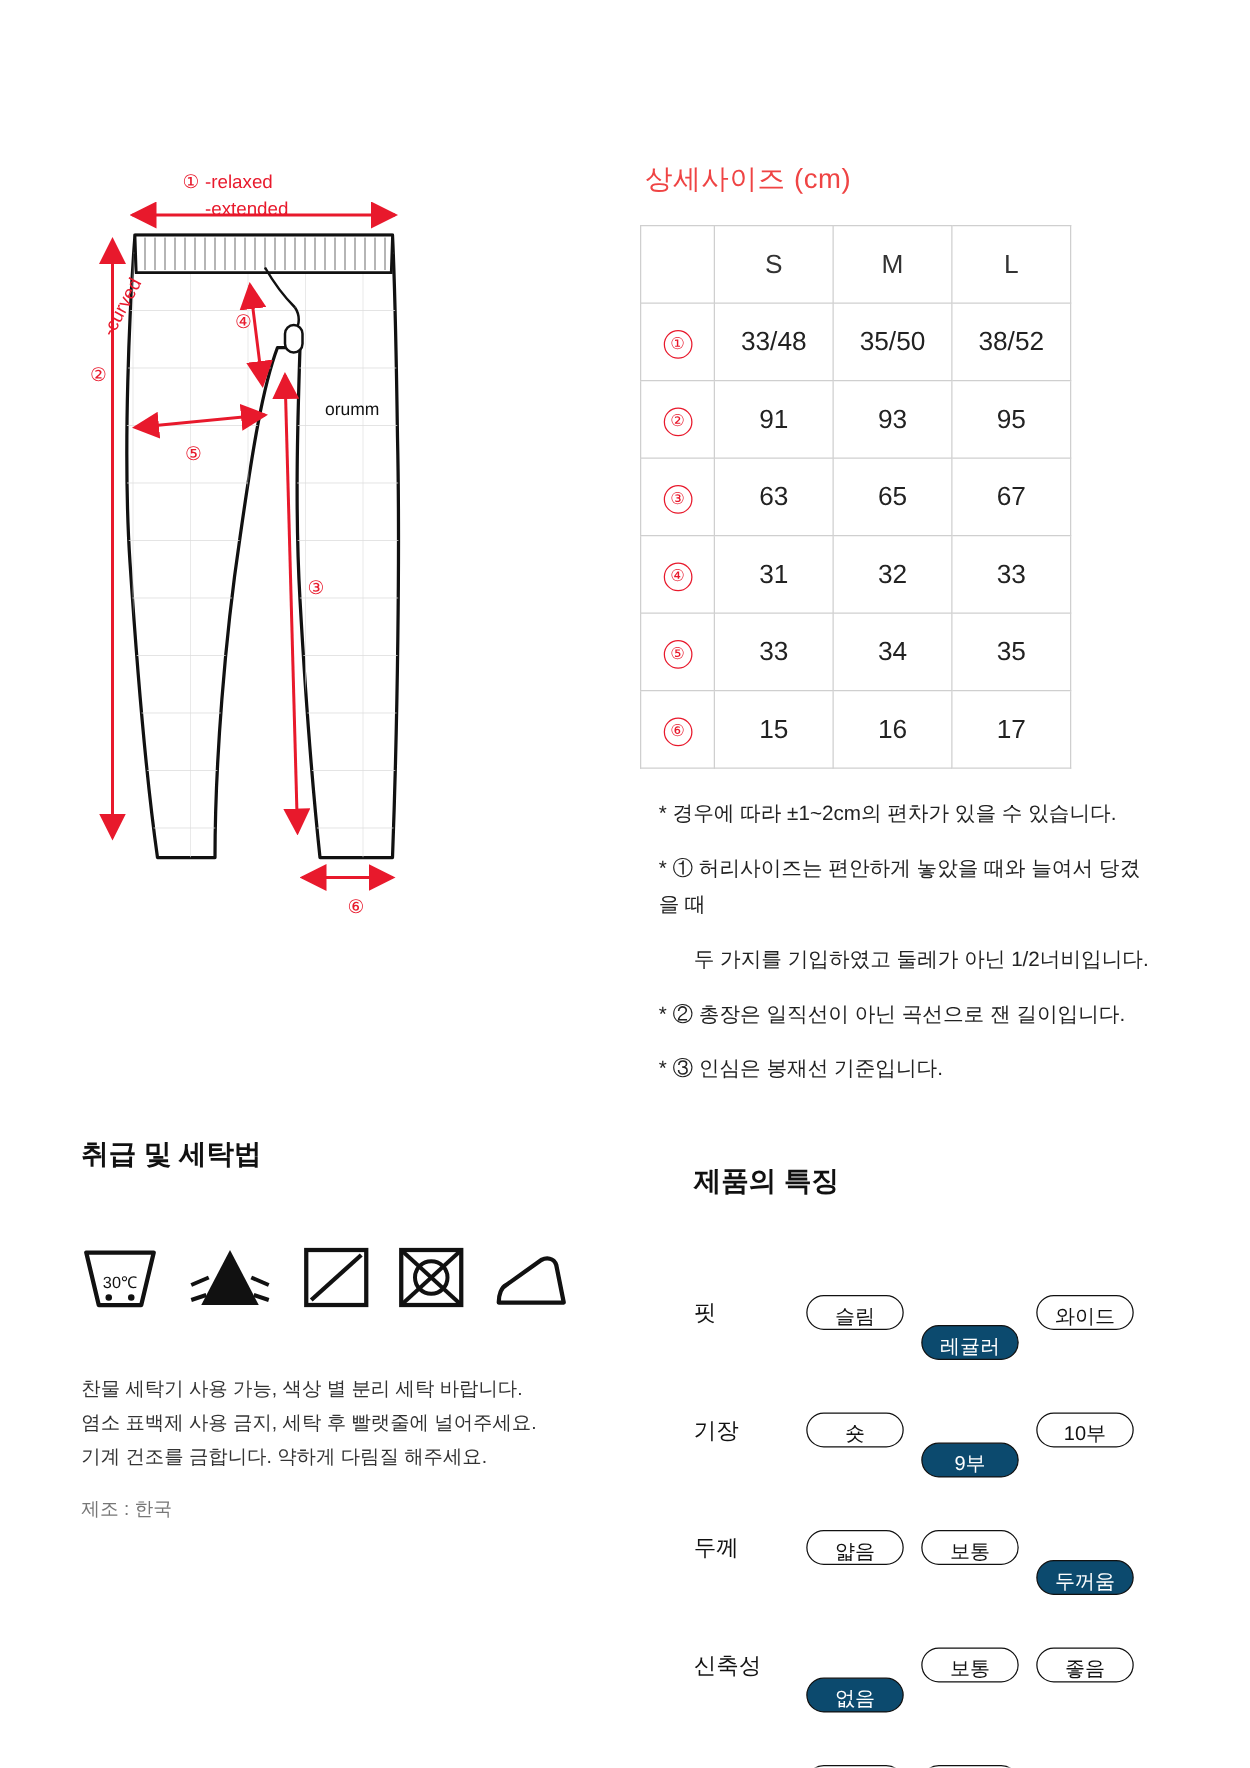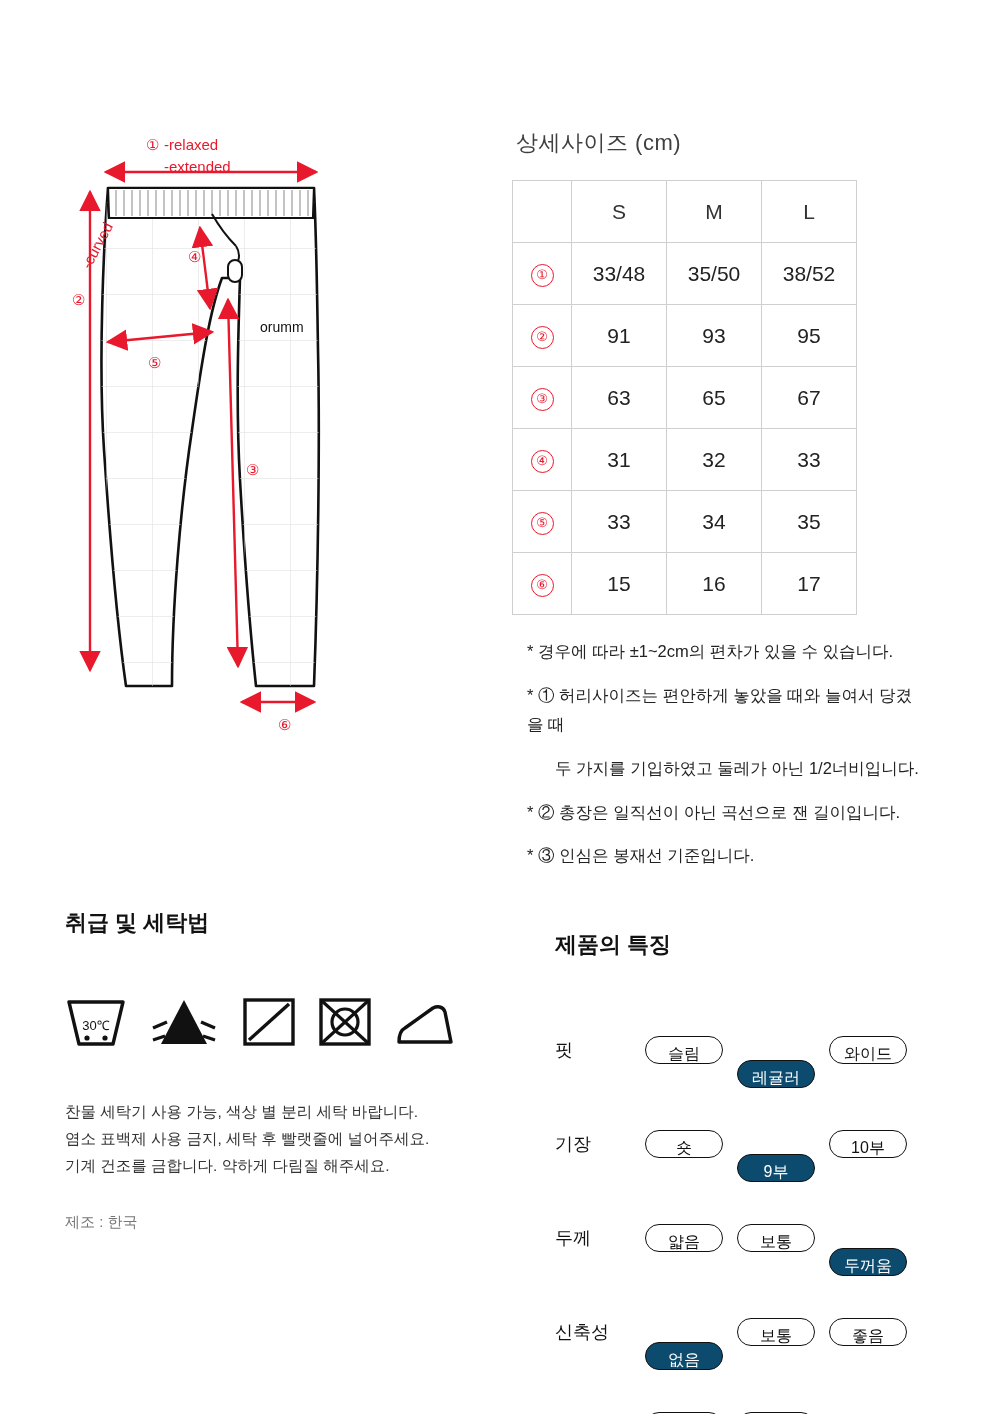--- a/index.html
+++ b/index.html
@@ -11,21 +11,21 @@
     position:relative;
     overflow:hidden;
   }
   .page{position:relative;width:1000px;height:1414px;}
 
   
   .diagram-wrap{position:absolute;left:60px;top:110px;width:420px;height:640px;}
   .table-wrap{position:absolute;left:512px;top:128px;width:430px;}
 
   .size-title{
-    font-size:22px;color:#404040;letter-spacing:.5px;margin:0 0 22px 4px;
+    font-size:22px;color:#ef4444;letter-spacing:.5px;margin:0 0 22px 4px;
   }
   table.size{
     border-collapse:collapse;width:345px;table-layout:fixed;
   }
   table.size td,table.size th{
     border:1px solid #cfcfcf;
     height:59px;
     text-align:center;
     font-size:21px;
     font-weight:normal;
@@ -42,21 +42,21 @@
   .notes{margin-top:22px;font-size:16.5px;line-height:1.75;color:#222;}
   .notes p{margin:15px;}
   .notes p.indent{padding-left:28px;}
 
   
   .care-wrap{position:absolute;left:65px;top:908px;width:420px;}
   .feat-wrap{position:absolute;left:555px;top:930px;width:400px;}
   .sec-title{font-size:22px;font-weight:bold;color:#111;margin:0 0 52px 0;}
   .care-icons{display:flex;gap:20px;align-items:flex-end;height:60px;margin-bottom:48px;text-align:center;}
   .care-text{font-size:15.5px;line-height:1.75;color:#333;}
-  .care-made{font-size:15px;color:#777;margin-top:34px;}
+  .care-made{font-size:15px;color:#777;margin-top:19px;}
 
   .feat-row{display:flex;align-items:center;margin-bottom:18px;}
   .feat-label{width:90px;font-size:18px;color:#111;}
   .chip{
     width:78px;height:28px;line-height:34px;text-align:center;
     border:1.6px solid #111;border-radius:17px;font-size:16px;
     margin-right:14px;background:#fff;color:#111;
     box-sizing:border-box;
   }
   .chip.on{background:#0c4a6e;color:#fff;margin-top:48px;}

